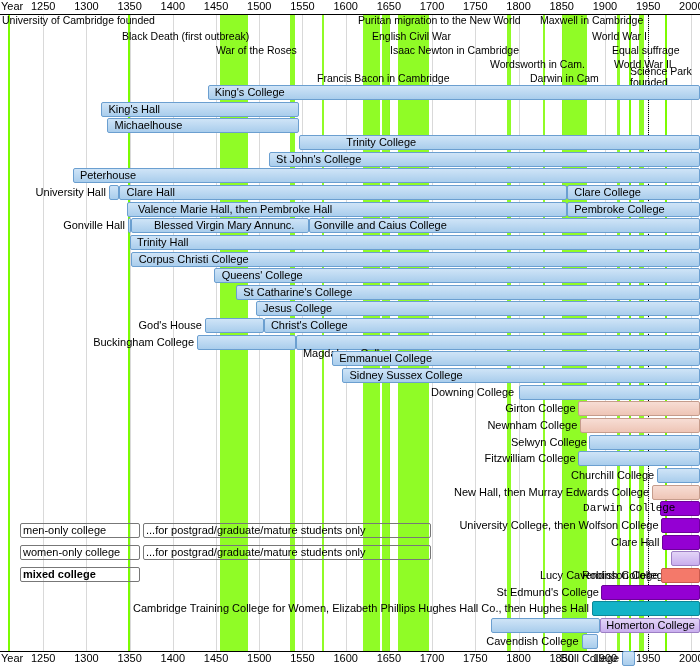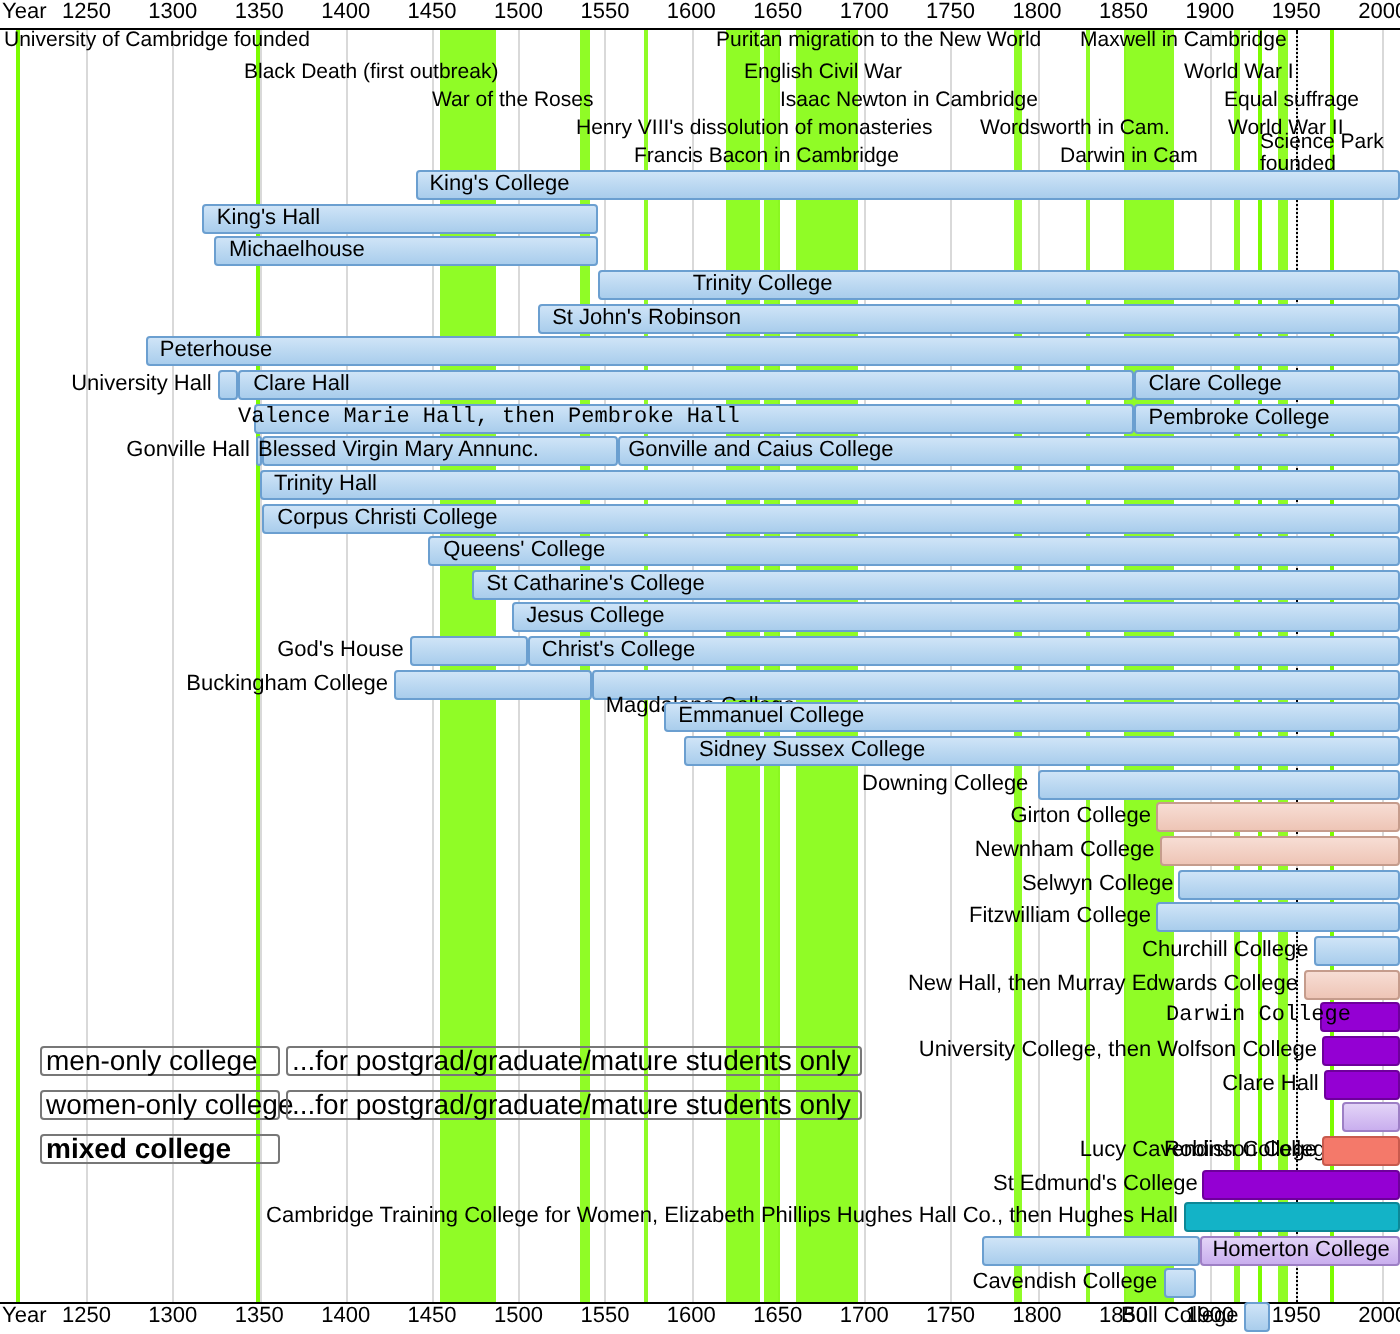--- a/index.html
+++ b/index.html
@@ -41,21 +41,21 @@
   .bar.women{background:linear-gradient(#f7ddd4,#eec5b6);border-color:#c59c8c;}
   .bar.mixed{background:linear-gradient(#e3d4f7,#c9aeee);border-color:#9d7fc5;}
   .bar.grad-women{background:#f4796a;border-color:#c85a4d;}
   .bar.grad-mixed{background:#9400d3;border-color:#6d009b;}
   .bar.teal{background:#13b3c7;border-color:#0d8796;}
 
   .barlabel{position:absolute;white-space:nowrap;font-size:11px;line-height:15px;height:15px;}
 
   
   .legend-box{position:absolute;height:15px;border:1px solid #777;box-sizing:border-box;border-radius:2px;}
-  .legend-text{position:absolute;font-size:14px;line-height:15px;height:31px;white-space:nowrap;}
+  .legend-text{position:absolute;font-size:11px;line-height:15px;height:31px;white-space:nowrap;}
 </style>
 </head>
 <body>
 
 <div id="chart">
     <div class="vgrid" style="left: 43.2099px;"></div>
     <div class="vgrid" style="left: 86.4198px;"></div>
     <div class="vgrid" style="left: 129.63px;"></div>
     <div class="vgrid" style="left: 172.84px;"></div>
     <div class="vgrid" style="left: 216.049px;"></div>
@@ -122,58 +122,57 @@
       <span class="tick" style="left: 561.728px;">1850</span>
       <span class="tick" style="left: 604.938px;">1900</span>
       <span class="tick" style="left: 648.148px;">1950</span>
       <span class="tick" style="left: 691.358px;">2000</span>
     </div>
     <div class="axis-line top"></div>
     <div class="axis-line bottom"></div>
     <div class="evt" style="left: 2px; top: 14px;">University of Cambridge founded</div>
     <div class="evt" style="left: 122px; top: 30px;">Black Death (first outbreak)</div>
     <div class="evt" style="left: 216px; top: 44px;">War of the Roses</div>
-    <div class="evt" style="left: 288px; top: 58px;">Henry VIII's dissolution of monasteries</div>
     <div class="evt" style="left: 317px; top: 72px;">Francis Bacon in Cambridge</div>
     <div class="evt" style="left: 358px; top: 14px;">Puritan migration to the New World</div>
     <div class="evt" style="left: 372px; top: 30px;">English Civil War</div>
     <div class="evt" style="left: 390px; top: 44px;">Isaac Newton in Cambridge</div>
     <div class="evt" style="left: 490px; top: 58px;">Wordsworth in Cam.</div>
     <div class="evt" style="left: 530px; top: 72px;">Darwin in Cam</div>
     <div class="evt" style="left: 540px; top: 14px;">Maxwell in Cambridge</div>
     <div class="evt" style="left: 592px; top: 30px;">World War I</div>
     <div class="evt" style="left: 612px; top: 44px;">Equal suffrage</div>
     <div class="evt" style="left: 614px; top: 58px;">World War II</div>
     <div class="evt" style="left: 630px; top: 66px; line-height: 11px;">Science Park<br>founded</div>
     <div class="bar men" style="left: 208.272px; top: 85px; width: 491.728px;"></div>
     <div class="barlabel" style="top: 85px; left: 214.728px;">King's College</div>
     <div class="bar men" style="left: 101.111px; top: 101.65px; width: 197.901px;"></div>
     <div class="barlabel" style="top: 101.65px; left: 108.432px;">King's Hall</div>
     <div class="bar men" style="left: 107.16px; top: 118.3px; width: 191.852px;"></div>
     <div class="barlabel" style="top: 118.3px; left: 114.481px;">Michaelhouse</div>
     <div class="bar men" style="left: 299.012px; top: 134.95px; width: 400.988px;"></div>
     <div class="barlabel" style="top: 134.95px; left: 306.333px; margin-left: 40px;">Trinity College</div>
     <div class="bar men" style="left: 268.765px; top: 151.6px; width: 431.235px;"></div>
-    <div class="barlabel" style="top: 151.6px; left: 276.086px;">St John's Robinson</div>
+    <div class="barlabel" style="top: 151.6px; left: 276.086px;">St John's College</div>
     <div class="bar men" style="left: 72.5926px; top: 168.25px; width: 627.407px;"></div>
     <div class="barlabel" style="top: 168.25px; left: 79.9136px;">Peterhouse</div>
     <div class="bar men" style="left: 108.889px; top: 184.9px; width: 10.3704px;"></div>
     <div class="barlabel" style="top: 184.9px; left: 35.592px;">University Hall</div>
     <div class="bar men" style="left: 119.259px; top: 184.9px; width: 447.654px;"></div>
     <div class="barlabel" style="top: 184.9px; left: 126.58px;">Clare Hall</div>
     <div class="bar men" style="left: 566.914px; top: 184.9px; width: 133.086px;"></div>
     <div class="barlabel" style="top: 184.9px; left: 574.235px;">Clare College</div>
     <div class="bar men" style="left: 127.037px; top: 201.55px; width: 439.877px;"></div>
-    <div class="barlabel" style="top: 201.55px; left: 119px; font-family: Liberation Mono, monospace;">Valence Marie Hall, then Pembroke Hall</div>
+    <div class="barlabel" style="top: 201.55px; left: 138px;">Valence Marie Hall, then Pembroke Hall</div>
     <div class="bar men" style="left: 566.914px; top: 201.55px; width: 133.086px;"></div>
     <div class="barlabel" style="top: 201.55px; left: 574.235px;">Pembroke College</div>
     <div class="bar men" style="left: 127.901px; top: 218.2px; width: 3.45679px;"></div>
     <div class="barlabel" style="top: 218.2px; left: 63.1512px;">Gonville Hall</div>
     <div class="bar men" style="left: 131.358px; top: 218.2px; width: 177.16px;"></div>
-    <div class="barlabel" style="top: 218.2px; left: 129px;">Blessed Virgin Mary Annunc.</div>
+    <div class="barlabel" style="top: 218.2px; left: 154px;">Blessed Virgin Mary Annunc.</div>
     <div class="bar men" style="left: 308.519px; top: 218.2px; width: 391.481px;"></div>
     <div class="barlabel" style="top: 218.2px; left: 314.111px;">Gonville and Caius College</div>
     <div class="bar men" style="left: 129.63px; top: 234.85px; width: 570.37px;"></div>
     <div class="barlabel" style="top: 234.85px; left: 136.951px;">Trinity Hall</div>
     <div class="bar men" style="left: 131.358px; top: 251.5px; width: 568.642px;"></div>
     <div class="barlabel" style="top: 251.5px; left: 138.679px;">Corpus Christi College</div>
     <div class="bar men" style="left: 214.321px; top: 268.15px; width: 485.679px;"></div>
     <div class="barlabel" style="top: 268.15px; left: 221.642px;">Queens' College</div>
     <div class="bar men" style="left: 235.926px; top: 284.8px; width: 464.074px;"></div>
     <div class="barlabel" style="top: 284.8px; left: 243.247px;">St Catharine's College</div>

